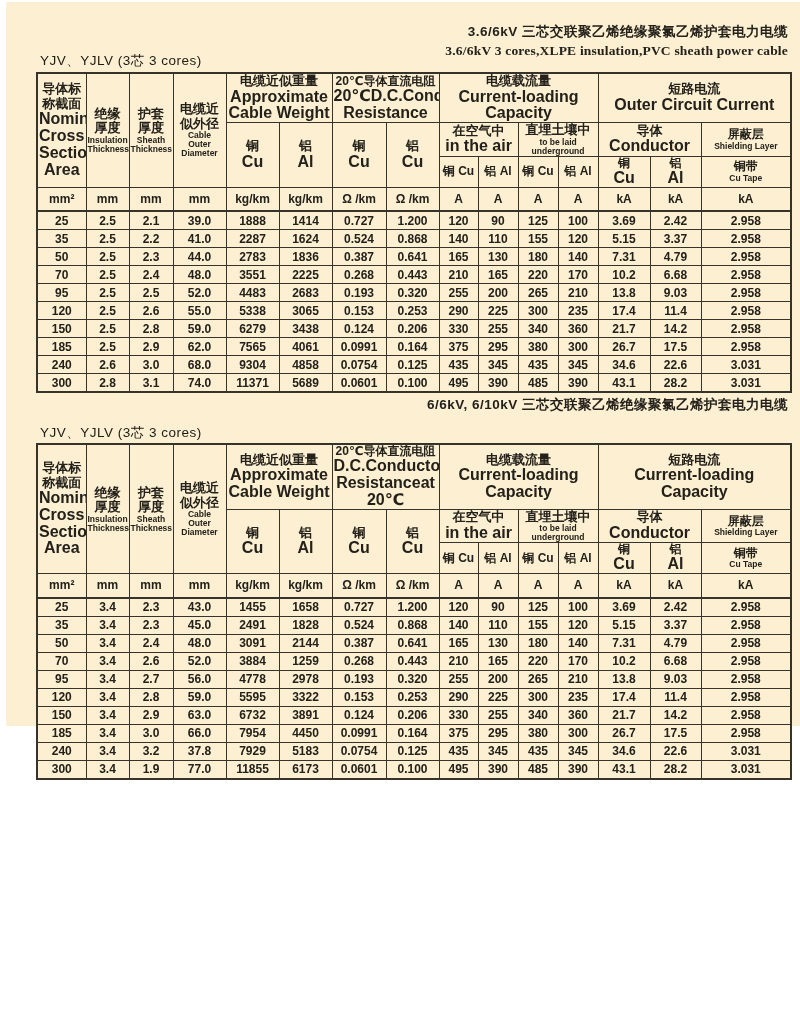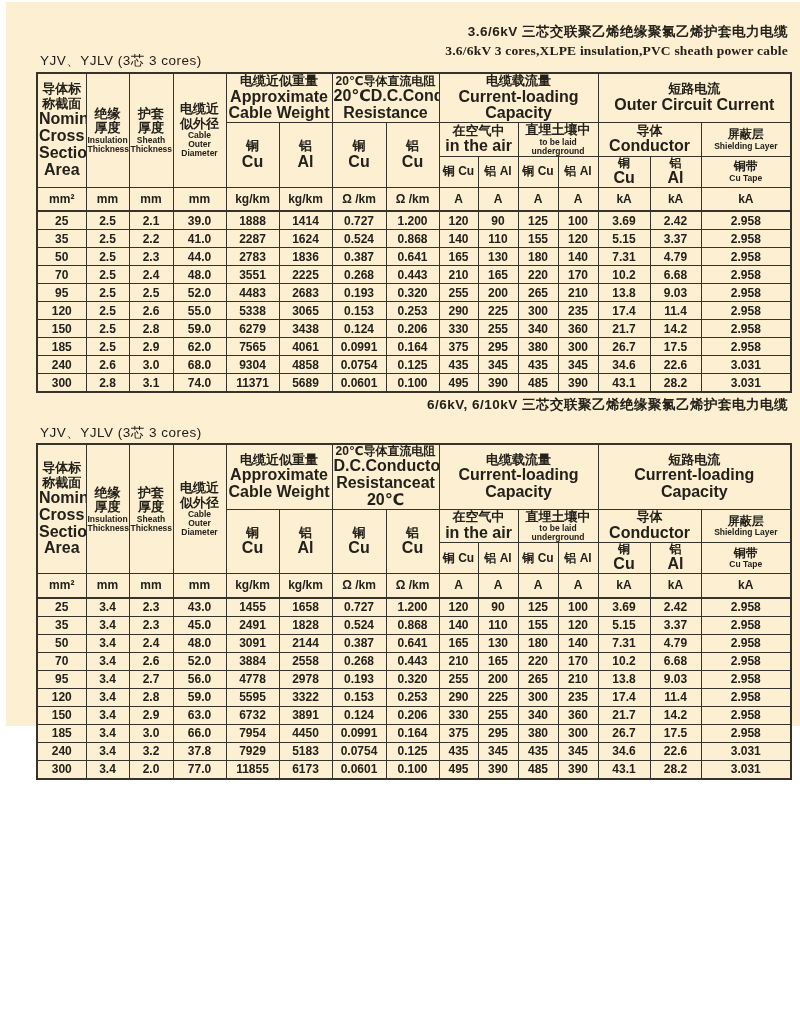--- a/index.html
+++ b/index.html
@@ -563,21 +563,21 @@
             <td>7.31</td>
             <td>4.79</td>
             <td>2.958</td>
           </tr>
           <tr>
             <td>70</td>
             <td>3.4</td>
             <td>2.6</td>
             <td>52.0</td>
             <td>3884</td>
-            <td>2558</td>
+            <td>1259</td>
             <td>0.268</td>
             <td>0.443</td>
             <td>210</td>
             <td>165</td>
             <td>220</td>
             <td>170</td>
             <td>10.2</td>
             <td>6.68</td>
             <td>2.958</td>
           </tr>
@@ -662,21 +662,21 @@
             <td>345</td>
             <td>435</td>
             <td>345</td>
             <td>34.6</td>
             <td>22.6</td>
             <td>3.031</td>
           </tr>
           <tr>
             <td>300</td>
             <td>3.4</td>
-            <td>2.0</td>
+            <td>1.9</td>
             <td>77.0</td>
             <td>11855</td>
             <td>6173</td>
             <td>0.0601</td>
             <td>0.100</td>
             <td>495</td>
             <td>390</td>
             <td>485</td>
             <td>390</td>
             <td>43.1</td>

